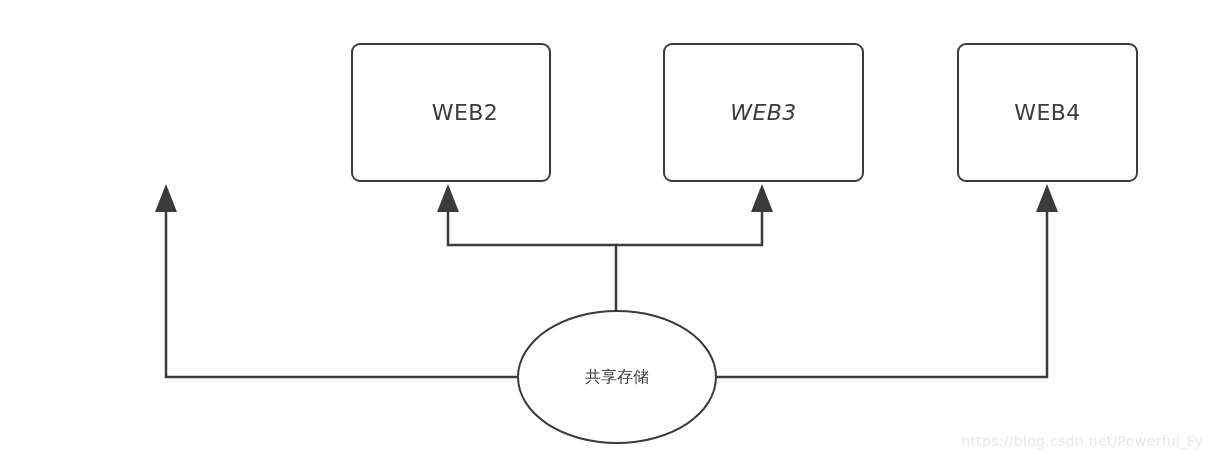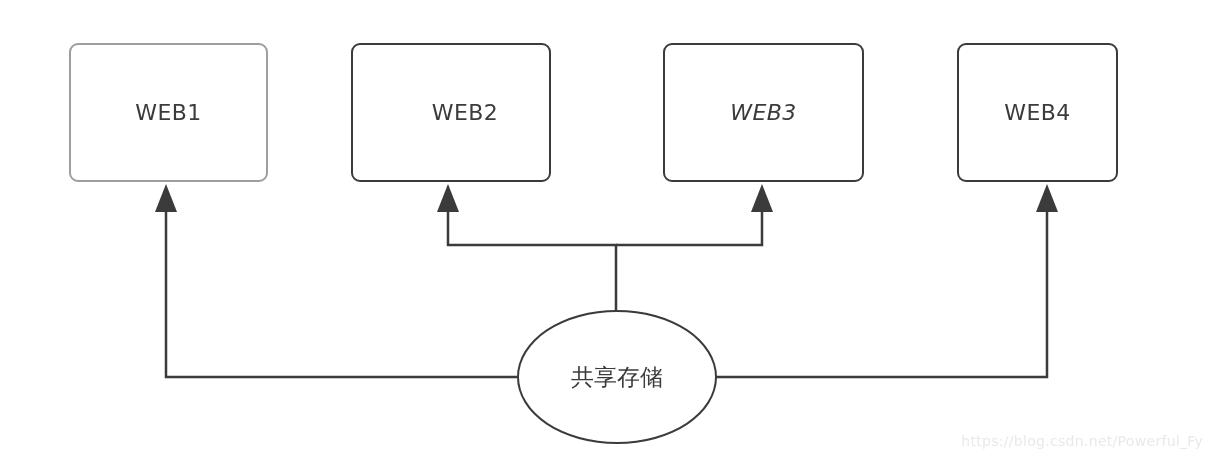--- a/index.html
+++ b/index.html
@@ -42,35 +42,35 @@
     font-size: 22px;
     color: var(--text);
     letter-spacing: 0.5px;
   }
   .node-box.light {
     border: 2px solid var(--box-border-light);
   }
   .node-web1 { left: 69px;  width: 199px; }
   .node-web2 { left: 351px; width: 200px; padding-left: 28px; }
   .node-web3 { left: 663px; width: 201px; font-style: italic; }
-  .node-web4 { left: 957px; width: 161px; }
+  .node-web4 { left: 957px; width: 181px; }
 
   .node-ellipse {
     position: absolute;
     left: 517px;
     top: 310px;
     width: 200px;
     height: 134px;
     border: 2.5px solid var(--box-border-dark);
     border-radius: 50%;
     background: var(--background);
     display: flex;
     align-items: center;
     justify-content: center;
-    font-size: 23px;
+    font-size: 16px;
     color: var(--text);
   }
 
   .watermark {
     position: absolute;
     right: 9px;
     bottom: 10px;
     font-size: 14px;
     color: var(--watermark);
     letter-spacing: 0.3px;
@@ -90,23 +90,20 @@
     <path d="M 616 311 V 245 H 448 V 211" stroke="currentColor" stroke-width="2.5"></path>
     <polygon points="448,184 437,212 459,212" fill="currentColor"></polygon>
 
     <path d="M 616 245 H 762 V 211" stroke="currentColor" stroke-width="2.5"></path>
     <polygon points="762,184 751,212 773,212" fill="currentColor"></polygon>
 
     <path d="M 715 377 H 1047 V 211" stroke="currentColor" stroke-width="2.5"></path>
     <polygon points="1047,184 1036,212 1058,212" fill="currentColor"></polygon>
   </svg>
 
-  <div class="node-box node-web1 light">
-    <span>WEB1</span>
-  </div>
   <div class="node-box node-web2">
     <span>WEB2</span>
   </div>
   <div class="node-box node-web3">
     <span>WEB3</span>
   </div>
   <div class="node-box node-web4">
     <span>WEB4</span>
   </div>
 

